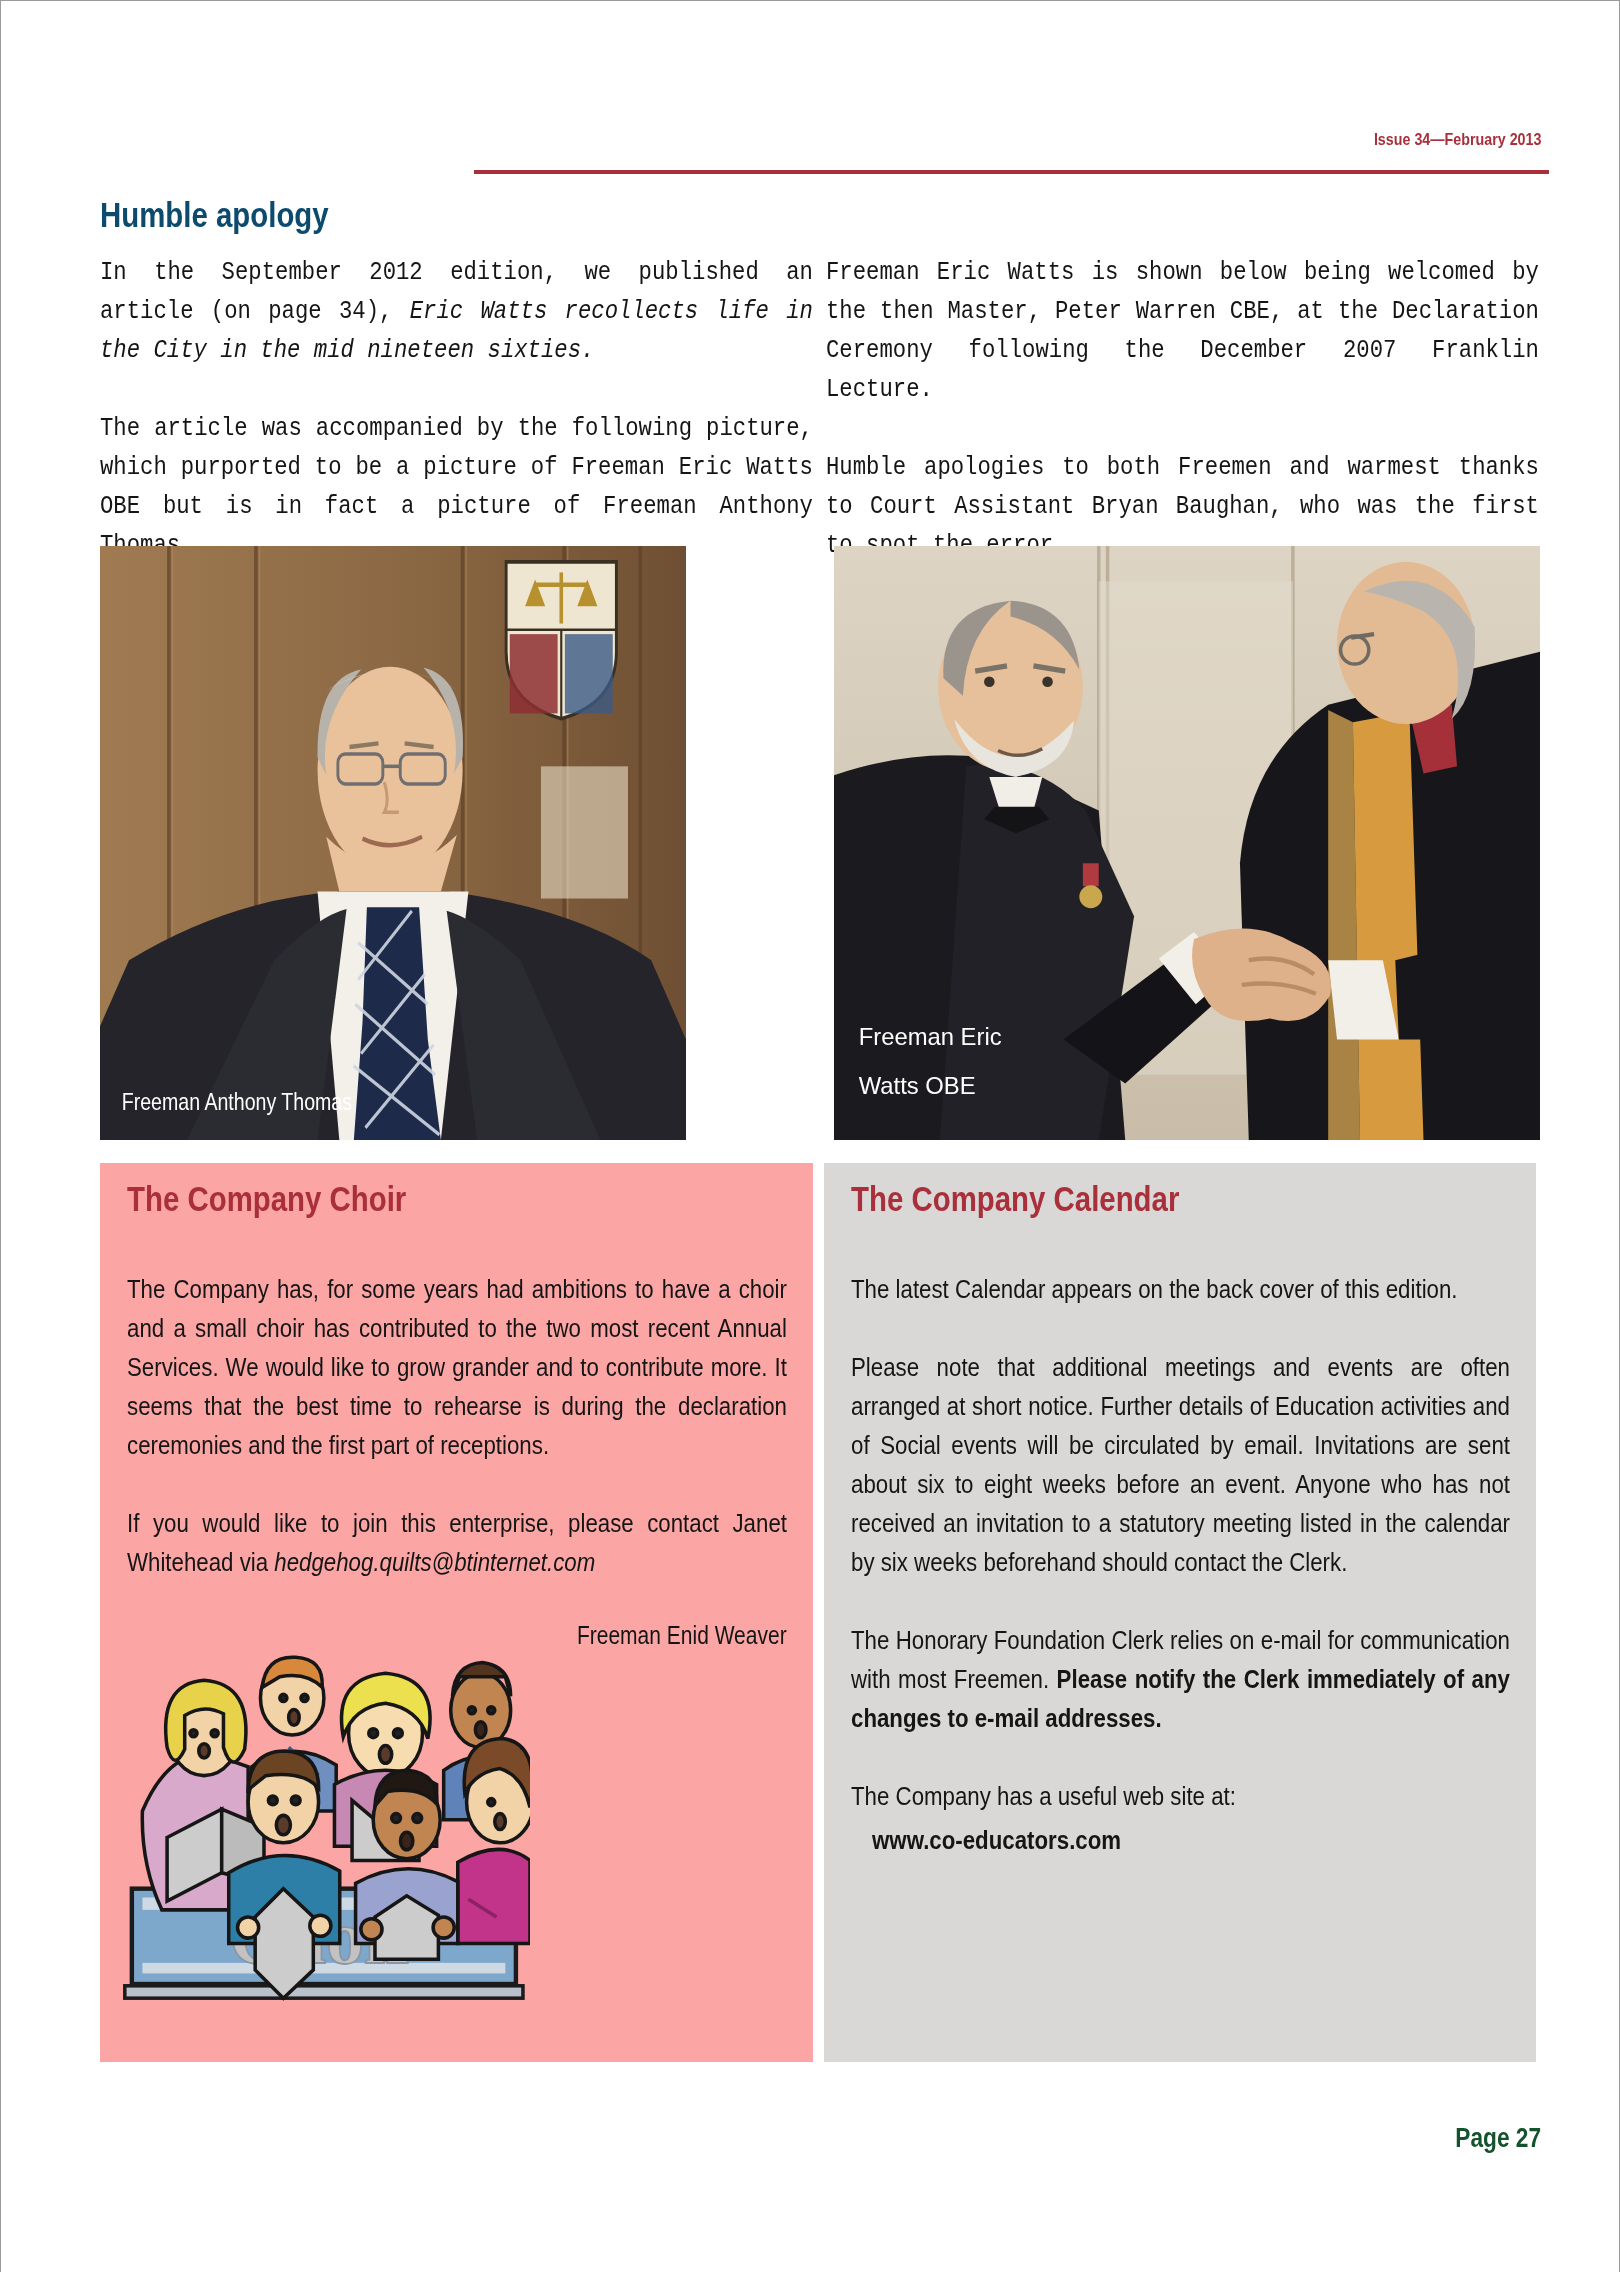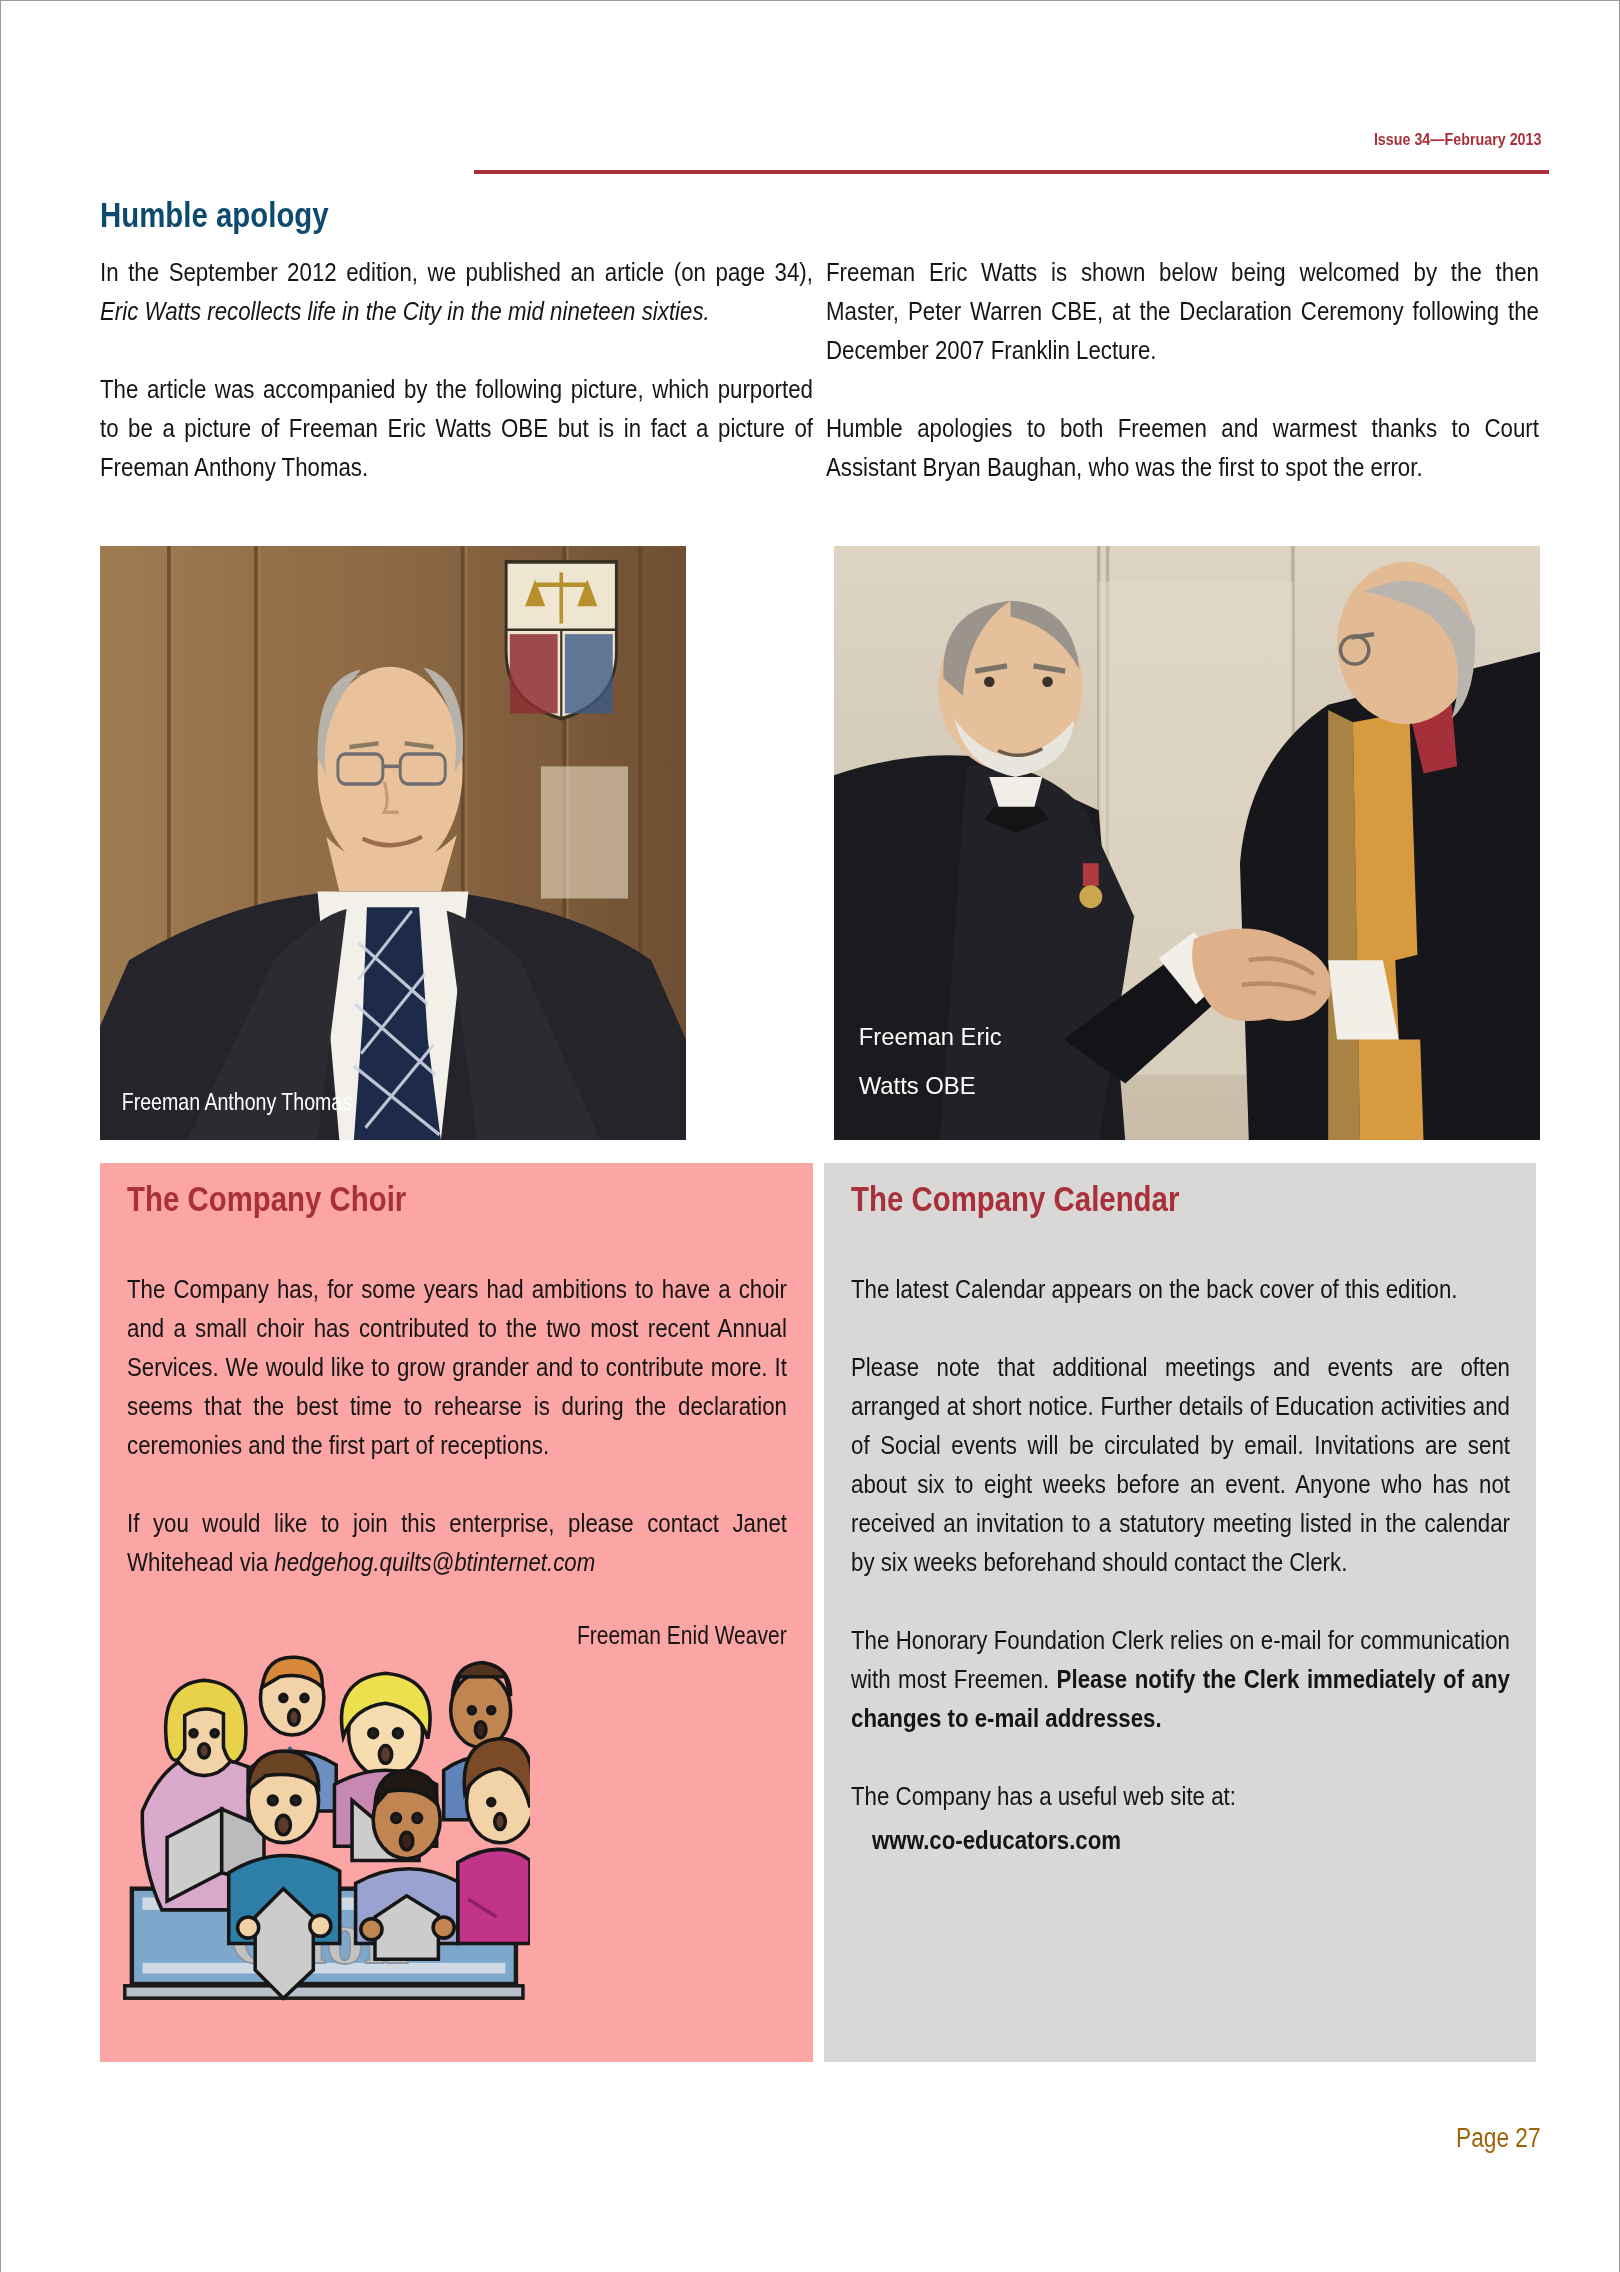--- a/index.html
+++ b/index.html
@@ -29,21 +29,21 @@
   .head-rule{
     position:absolute;left:473px;top:169px;width:1075px;height:3.5px;
     background:#a9303a;
   }
   .apology-heading{
     position:absolute;left:99px;top:194px;
     font-size:35px;font-weight:bold;color:#0c4a6e;
   }
   .columns{
     position:absolute;left:99px;top:252px;width:1446px;
-    display:flex;gap:13px;
+    display:flex;gap:13px;font-family:Liberation Mono, monospace;
   }
   .col{width:713px;}
   .col p{
     margin:0 0 39px 0;
     font-size:26.5px;line-height:39px;
   }
   .photo{position:absolute;overflow:hidden;}
   #photo-left{left:99px;top:545px;width:586px;height:594px;}
   #photo-right{left:833px;top:545px;width:706px;height:594px;}
   .photo svg{display:block;width:100%;height:100%;}
@@ -62,21 +62,21 @@
   }
   .graybox p.first{margin-top:51px;}
   .sig-wrap{margin-top:39px;text-align:right;font-size:25px;}
   .website-line{margin-top:5.3px !important;font-weight:bold;padding-left:25px;}
   .bold{font-weight:bold;}
   .ital{font-style:italic;}
   .clipart{width:414px;height:355px;margin:1.8px 0 0 -10.6px;}
   .clipart svg{display:block;width:100%;height:100%;}
   .page-number{
     position:absolute;right:78px;top:2122px;
-    font-size:27px;font-weight:normal;color:#a16207;
+    font-size:27px;font-weight:bold;color:#14532d;
   }
 </style>
 </head>
 <body>
 
 <div class="page">
 
   <div class="issue-line">
     <span class="condR">Issue 34—February 2013</span>
   </div>

